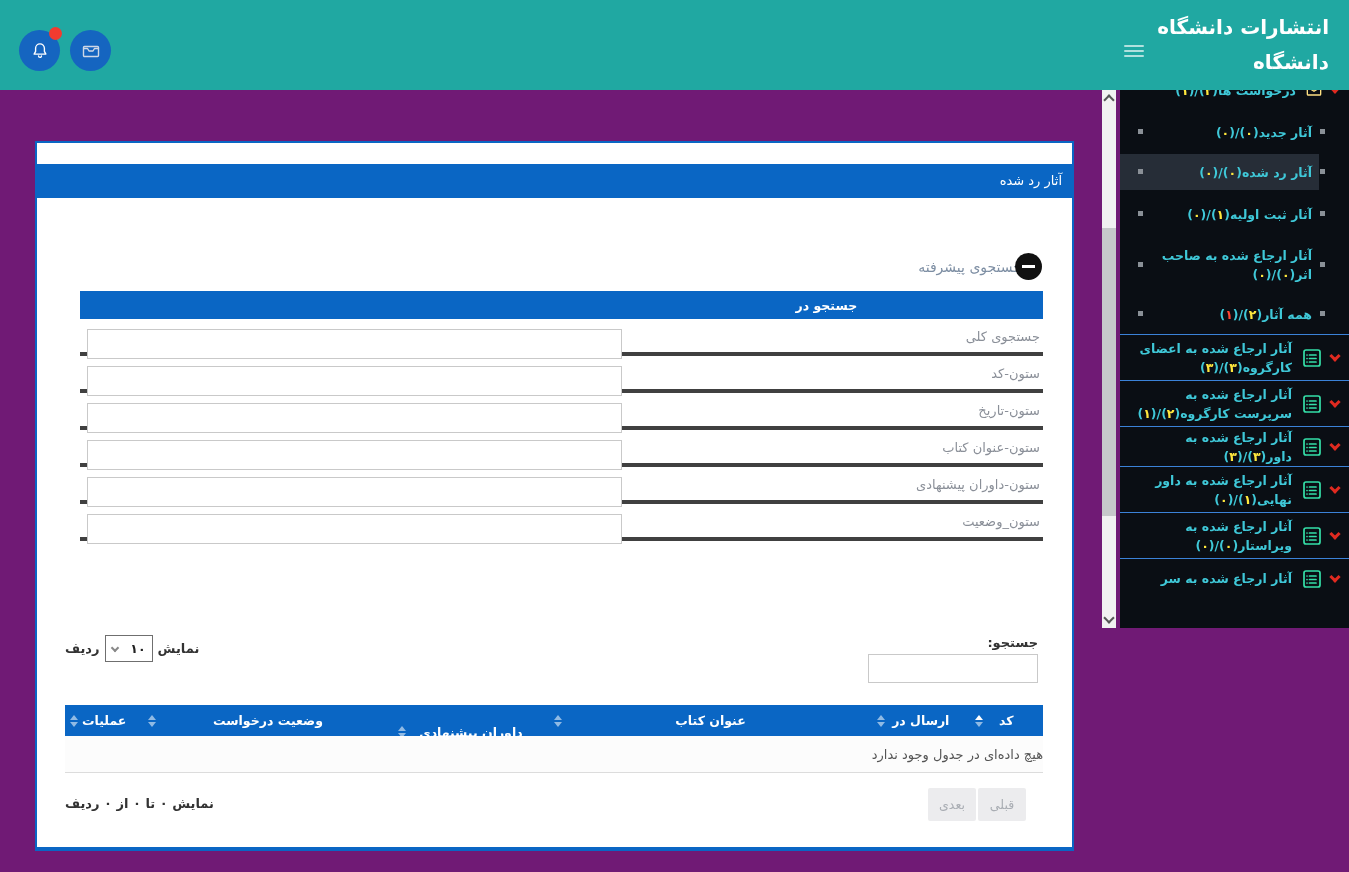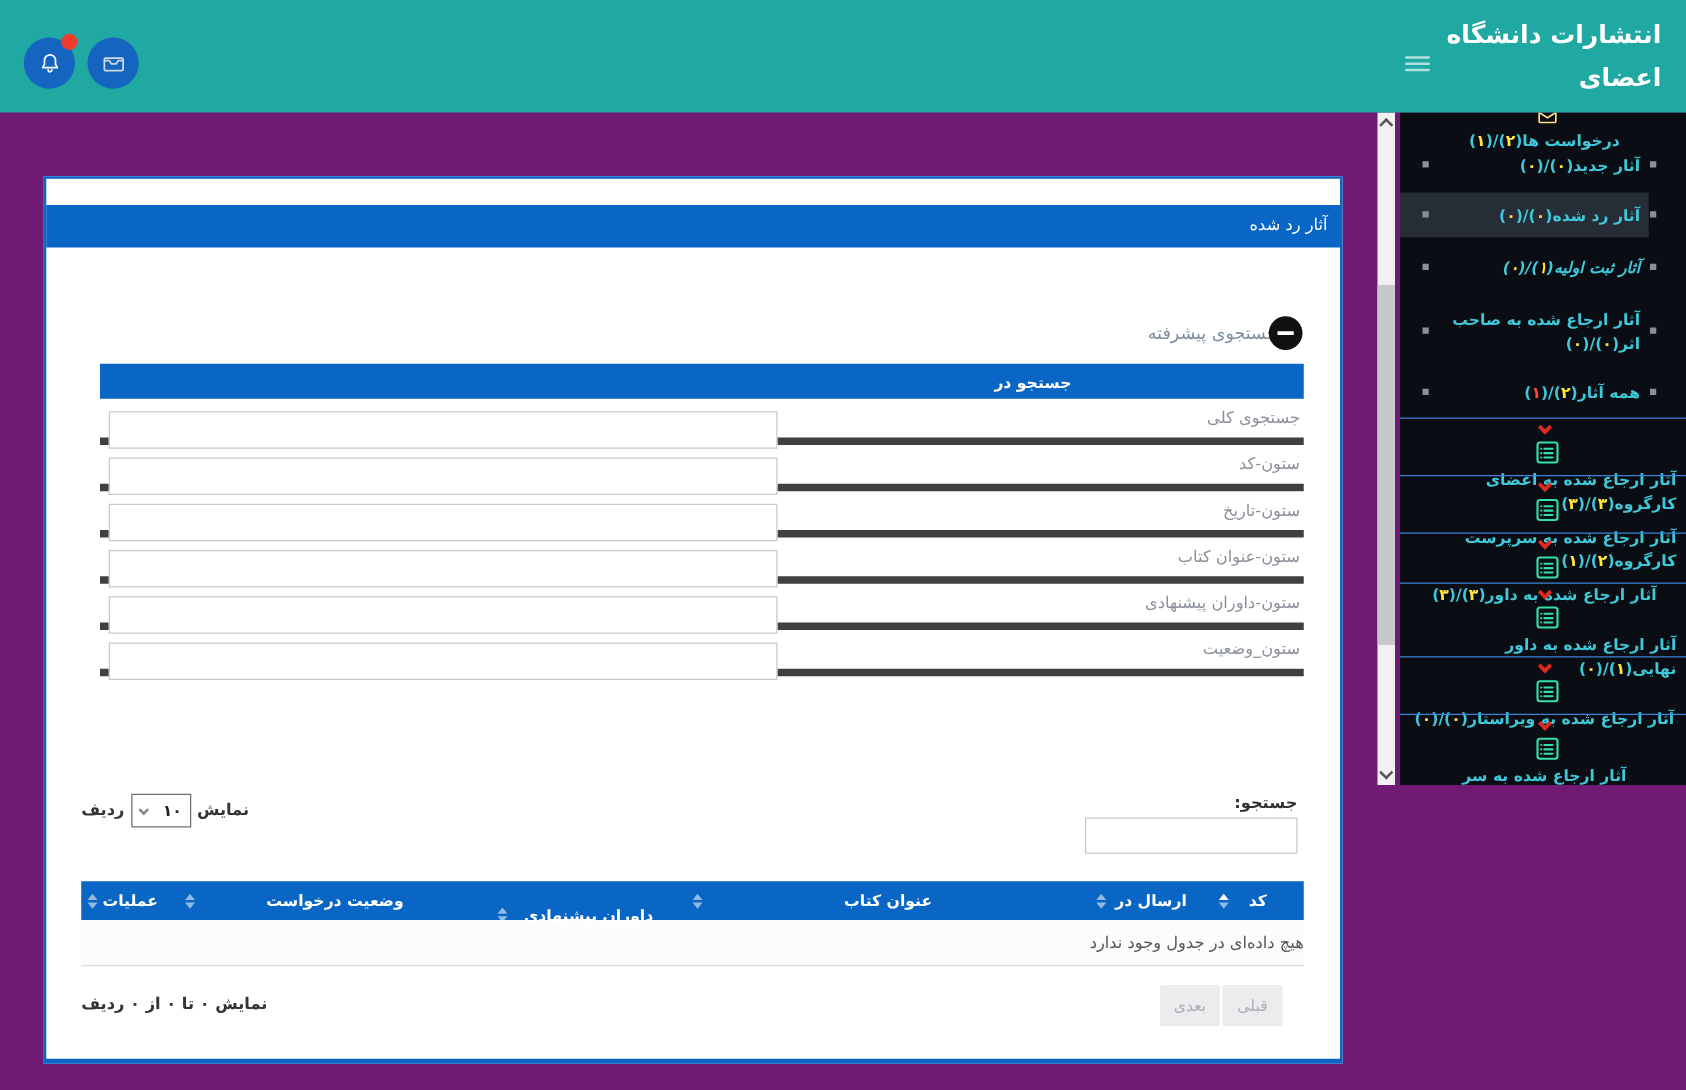--- a/index.html
+++ b/index.html
@@ -12,21 +12,21 @@
   .brand { position:absolute; top:10px; right:20px; text-align:right; color:#fff; font-size:20px; font-weight:bold; line-height:35px; }
   .hamburger { position:absolute; top:42px; right:205px; width:20px; cursor:pointer; }
   .hamburger span { display:block; height:2px; margin:3px 0; background:rgba(255,255,255,.65); border-radius:1px; }
   .circle-btn { position:absolute; top:30px; width:41px; height:41px; border-radius:50%; background:#1565c0; display:flex; align-items:center; justify-content:center; cursor:pointer; }
   .circle-btn.bell { left:19px; }
   .circle-btn.mail { left:70px; }
   .badge-dot { position:absolute; top:-3px; right:-2px; width:13px; height:13px; border-radius:50%; background:#f23b2f; }
 
   
   .sidebar { position:absolute; top:90px; right:0; width:229px; height:538px; background:#0a0e14; overflow:hidden; z-index:20; }
-  .sb-item { position:relative; color:#3fc8d8; font-size:12.5px; font-weight:bold;flex-direction:column; }
+  .sb-item { position:relative; color:#3fc8d8; font-size:12.5px; font-weight:bold; }
   .sb-icon-item { display:flex; align-items:center; padding:3px 8px 3px 6px; }
   .sb-icon-item .lbl { flex:1; text-align:right; line-height:19px; padding-left:4px; }
   .sb-icon-item.septop { border-top:1px solid #3b82d8; }
   .chev-red { width:8px; height:8px; border-left:3px solid #e02a20; border-bottom:3px solid #e02a20; transform:rotate(-45deg); margin:0 2px 4px 7px; flex:0 0 auto; }
   .sb-ic { flex:0 0 auto; margin-left:8px; display:flex; }
   .sb-parent { display:flex; align-items:center; background:#151a22; padding:0 16px 0 18px; }
   .sb-parent .lbl { flex:1; text-align:right; font-size:13px; }
   .bullet { width:5px; height:5px; background:#8a9097; flex:0 0 auto; }
   .sb-sub { display:flex; align-items:center; }
   .sb-sub .b-right { position:absolute; right:24px; top:50%; margin-top:-3px; }
@@ -48,21 +48,21 @@
   .panel-titlebar { position:absolute; top:21px; left:0; right:0; height:34px; background:#0a66c4; color:#fff; font-size:13px; line-height:34px; padding-right:10px; text-align:right; }
   .adv-head { position:absolute; top:110px; right:30px; display:flex; align-items:center; direction:rtl; }
   .adv-head .minus-circle { width:27px; height:27px; border-radius:50%; background:#111; display:flex; align-items:center; justify-content:center; z-index:2; cursor:pointer; }
   .adv-head .minus-circle i { display:block; width:13px; height:3px; background:#fff; }
   .adv-head .adv-title { color:#7d8ea3; font-size:14px; margin-right:-7px; position:relative; z-index:1; }
 
   .adv-table { position:absolute; top:148px; left:43px; width:963px; }
   .adv-thead { display:flex; background:#0a66c4; color:#fff; font-size:12.5px; font-weight:bold; height:28px; align-items:center; }
   .adv-thead .c-in { width:45%; text-align:center; }
   .adv-thead .c-text { width:55%; text-align:center;margin-top:44px; }
-  .adv-row { position:relative; height:37px; border-bottom:6px solid #404040; }
+  .adv-row { position:relative; height:37px; border-bottom:4px solid #404040; }
   .adv-row .f-label { position:absolute; right:3px; top:50%; transform:translateY(-50%); color:#8a8f98; font-size:13px; }
   .adv-row input { position:absolute; left:7px; top:10px; width:535px; height:30px; border:1px solid #c9c9c9; background:#fff; padding:0 6px; font-family:inherit; }
 
   .show-rows { position:absolute; top:492px; left:28px; display:flex; align-items:center; direction:rtl; gap:5px; font-size:13px; font-weight:bold; color:#333; }
   .rows-select { width:48px; height:27px; border:1px solid #6f6f6f; background:#fff; display:flex; align-items:center; direction:rtl; padding:0 6px; cursor:pointer; }
   .rows-select .val { flex:1; text-align:right; font-weight:bold; font-size:12.5px; color:#222; }
   .rows-select .sel-chev { width:6px; height:6px; border-left:2px solid #888; border-bottom:2px solid #888; transform:rotate(-45deg); margin-bottom:2px; }
 
   .quick-search { position:absolute; top:492px; right:34px; width:170px; text-align:right; }
   .quick-search .qs-label { font-size:13px; font-weight:bold; color:#333; display:block; margin-bottom:4px; }
@@ -84,21 +84,21 @@
   svg { display:block; }
 </style>
 </head>
 <body>
 
 <div id="app">
 
   <div class="topbar">
     <div class="brand">
       <div>انتشارات دانشگاه</div>
-      <div>اعضای</div>
+      <div>دانشگاه</div>
     </div>
     <div class="hamburger">
         <span></span>
         <span></span>
         <span></span>
       </div>
     <div class="circle-btn bell">
       <span>
         <svg width="22" height="22" viewBox="0 0 24 24" fill="none" stroke="#ffffff" stroke-width="1.5" stroke-linejoin="round" stroke-linecap="round">
           <path d="M12 4.2a4.8 4.8 0 0 0-4.8 4.8v3.4L5.6 15.4h12.8L16.8 12.4V9A4.8 4.8 0 0 0 12 4.2z"></path>
@@ -137,21 +137,21 @@
       <div class="sb-item sb-sub" style="height: 40px;">
         <span class="bullet b-right"></span>
         <span class="lbl">آثار جدید<span class="cnt"><span class="pc">(</span><span class="dy">۰</span><span class="pc">)</span><span class="pc">/</span><span class="pc">(</span><span class="dy">۰</span><span class="pc">)</span></span></span>
         <span class="bullet b-left"></span>
       </div>
       <div class="sb-item sb-sub selected" style="height: 40px;">
         <span class="bullet b-right"></span>
         <span class="lbl">آثار رد شده<span class="cnt"><span class="pc">(</span><span class="dy">۰</span><span class="pc">)</span><span class="pc">/</span><span class="pc">(</span><span class="dy">۰</span><span class="pc">)</span></span></span>
         <span class="bullet b-left"></span>
       </div>
-      <div class="sb-item sb-sub" style="height: 44px; font-style: italic;">
+      <div class="sb-item sb-sub" style="height: 44px;">
         <span class="bullet b-right"></span>
         <span class="lbl">آثار ثبت اولیه<span class="cnt"><span class="pc">(</span><span class="dy">۱</span><span class="pc">)</span><span class="pc">/</span><span class="pc">(</span><span class="dy">۰</span><span class="pc">)</span></span></span>
         <span class="bullet b-left"></span>
       </div>
       <div class="sb-item sb-sub" style="height: 58px;">
         <span class="bullet b-right"></span>
         <span class="lbl">آثار ارجاع شده به صاحب اثر<span class="cnt"><span class="pc">(</span><span class="dy">۰</span><span class="pc">)</span><span class="pc">/</span><span class="pc">(</span><span class="dy">۰</span><span class="pc">)</span></span></span>
         <span class="bullet b-left"></span>
       </div>
       <div class="sb-item sb-sub" style="height: 40px;">
@@ -196,21 +196,21 @@
         <span class="chev-red"></span>
         <span class="sb-ic">
           <svg width="24" height="24" viewBox="0 0 24 24" fill="none" stroke="#35e0a8" stroke-width="1.7" stroke-linecap="round">
             <rect x="4" y="4" width="16" height="16" rx="2"></rect>
             <path d="M9.5 9h6.5M9.5 12.5h6.5M9.5 16h6.5"></path>
             <path d="M7 9h.01M7 12.5h.01M7 16h.01"></path>
           </svg>
         </span>
         <span class="lbl">آثار ارجاع شده به داور نهایی<span class="cnt"><span class="pc">(</span><span class="dy">۱</span><span class="pc">)</span><span class="pc">/</span><span class="pc">(</span><span class="dy">۰</span><span class="pc">)</span></span></span>
       </div>
-      <div class="sb-item sb-icon-item septop" style="height: 46px; margin-top: 13px;">
+      <div class="sb-item sb-icon-item septop" style="height: 46px;">
         <span class="chev-red"></span>
         <span class="sb-ic">
           <svg width="24" height="24" viewBox="0 0 24 24" fill="none" stroke="#35e0a8" stroke-width="1.7" stroke-linecap="round">
             <rect x="4" y="4" width="16" height="16" rx="2"></rect>
             <path d="M9.5 9h6.5M9.5 12.5h6.5M9.5 16h6.5"></path>
             <path d="M7 9h.01M7 12.5h.01M7 16h.01"></path>
           </svg>
         </span>
         <span class="lbl">آثار ارجاع شده به ویراستار<span class="cnt"><span class="pc">(</span><span class="dy">۰</span><span class="pc">)</span><span class="pc">/</span><span class="pc">(</span><span class="dy">۰</span><span class="pc">)</span></span></span>
       </div>

